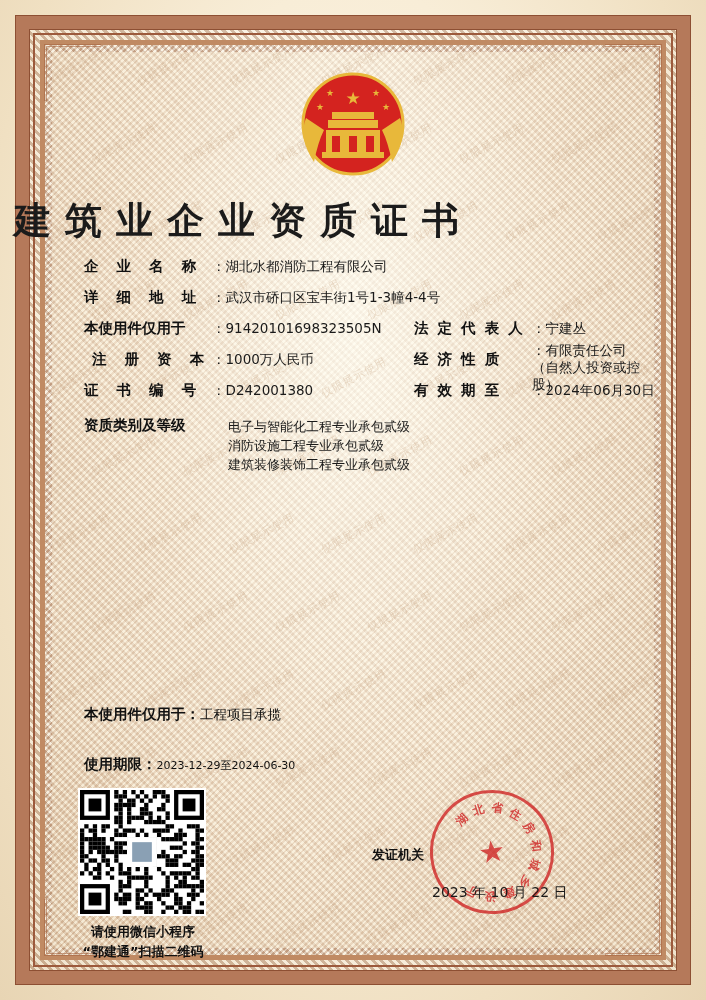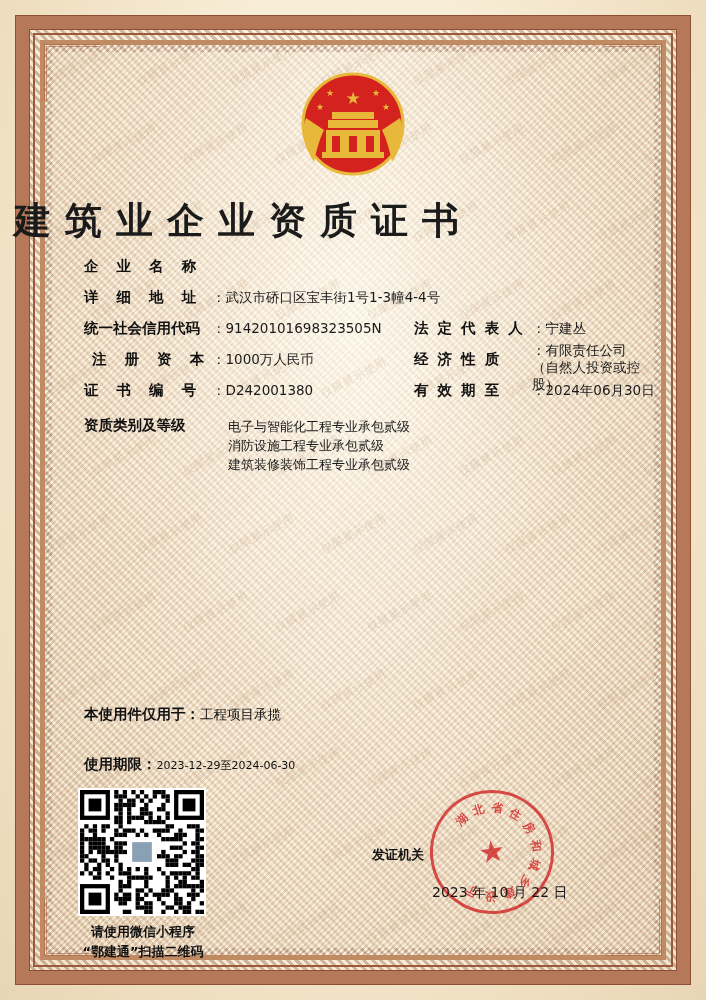--- a/index.html
+++ b/index.html
@@ -305,29 +305,30 @@
       <text x="98" y="52" font-size="9" fill="#e8b83a" text-anchor="middle">★</text>
     </svg>
   </div>
 
   <div class="title">建筑业企业资质证书</div>
 
   <div class="fields">
 
     <div class="row">
       <span class="lbl l-name">企 业 名 称</span>
+      <span class="val v-name">：湖北水都消防工程有限公司</span>
     </div>
 
     <div class="row">
       <span class="lbl l-addr">详 细 地 址</span>
       <span class="val v-addr">：武汉市硚口区宝丰街1号1-3幢4-4号</span>
     </div>
 
     <div class="row">
-      <span class="lbl l-credit">统一社会信用代码</span>
+      <span class="lbl l-credit">本使用件仅用于</span>
       <span class="val v-credit">：91420101698323505N</span>
       <span class="lbl l-legal">法 定 代 表 人</span>
       <span class="val v-legal">：宁建丛</span>
     </div>
 
     <div class="row">
       <span class="lbl l-cap">注 册 资 本</span>
       <span class="val v-cap">：1000万人民币</span>
       <span class="lbl l-econ">经 济 性 质</span>
       <span class="val v-econ">：有限责任公司（自然人投资或控股）</span>

